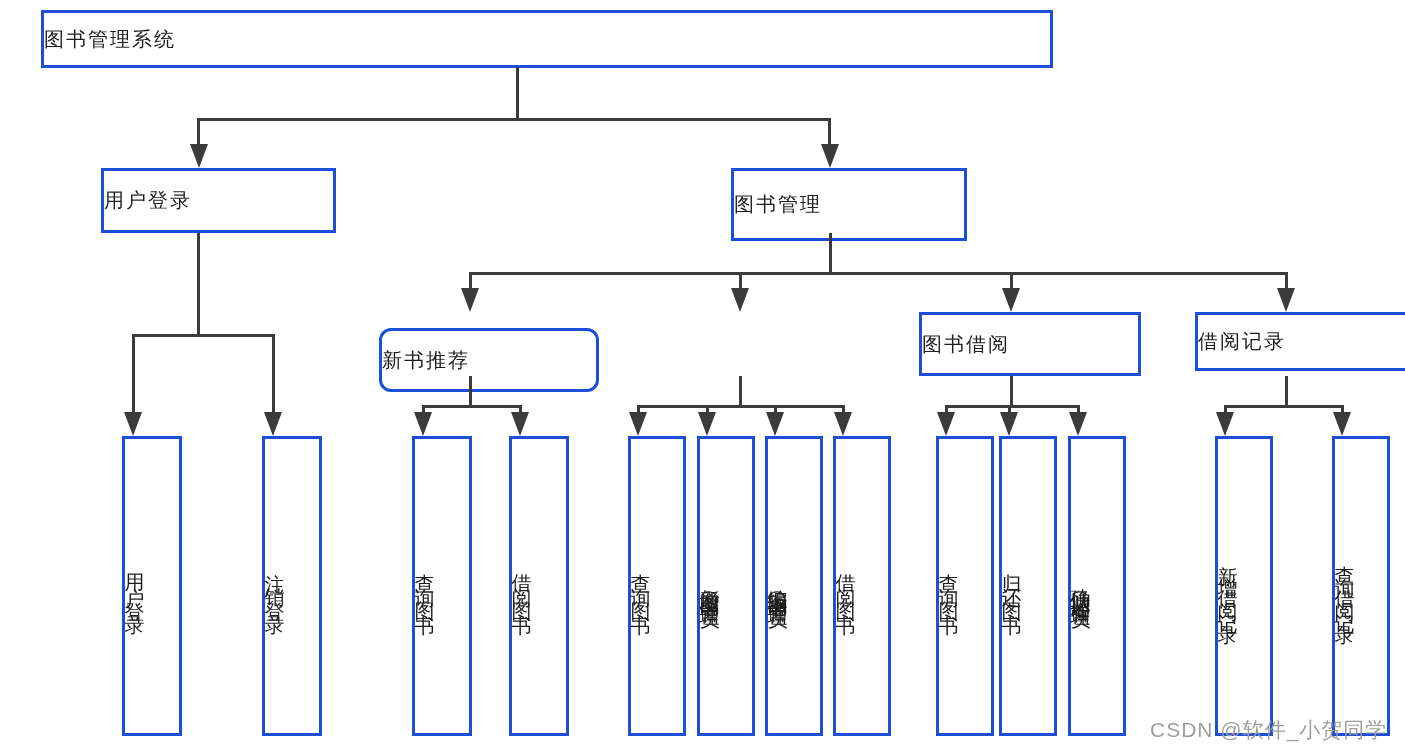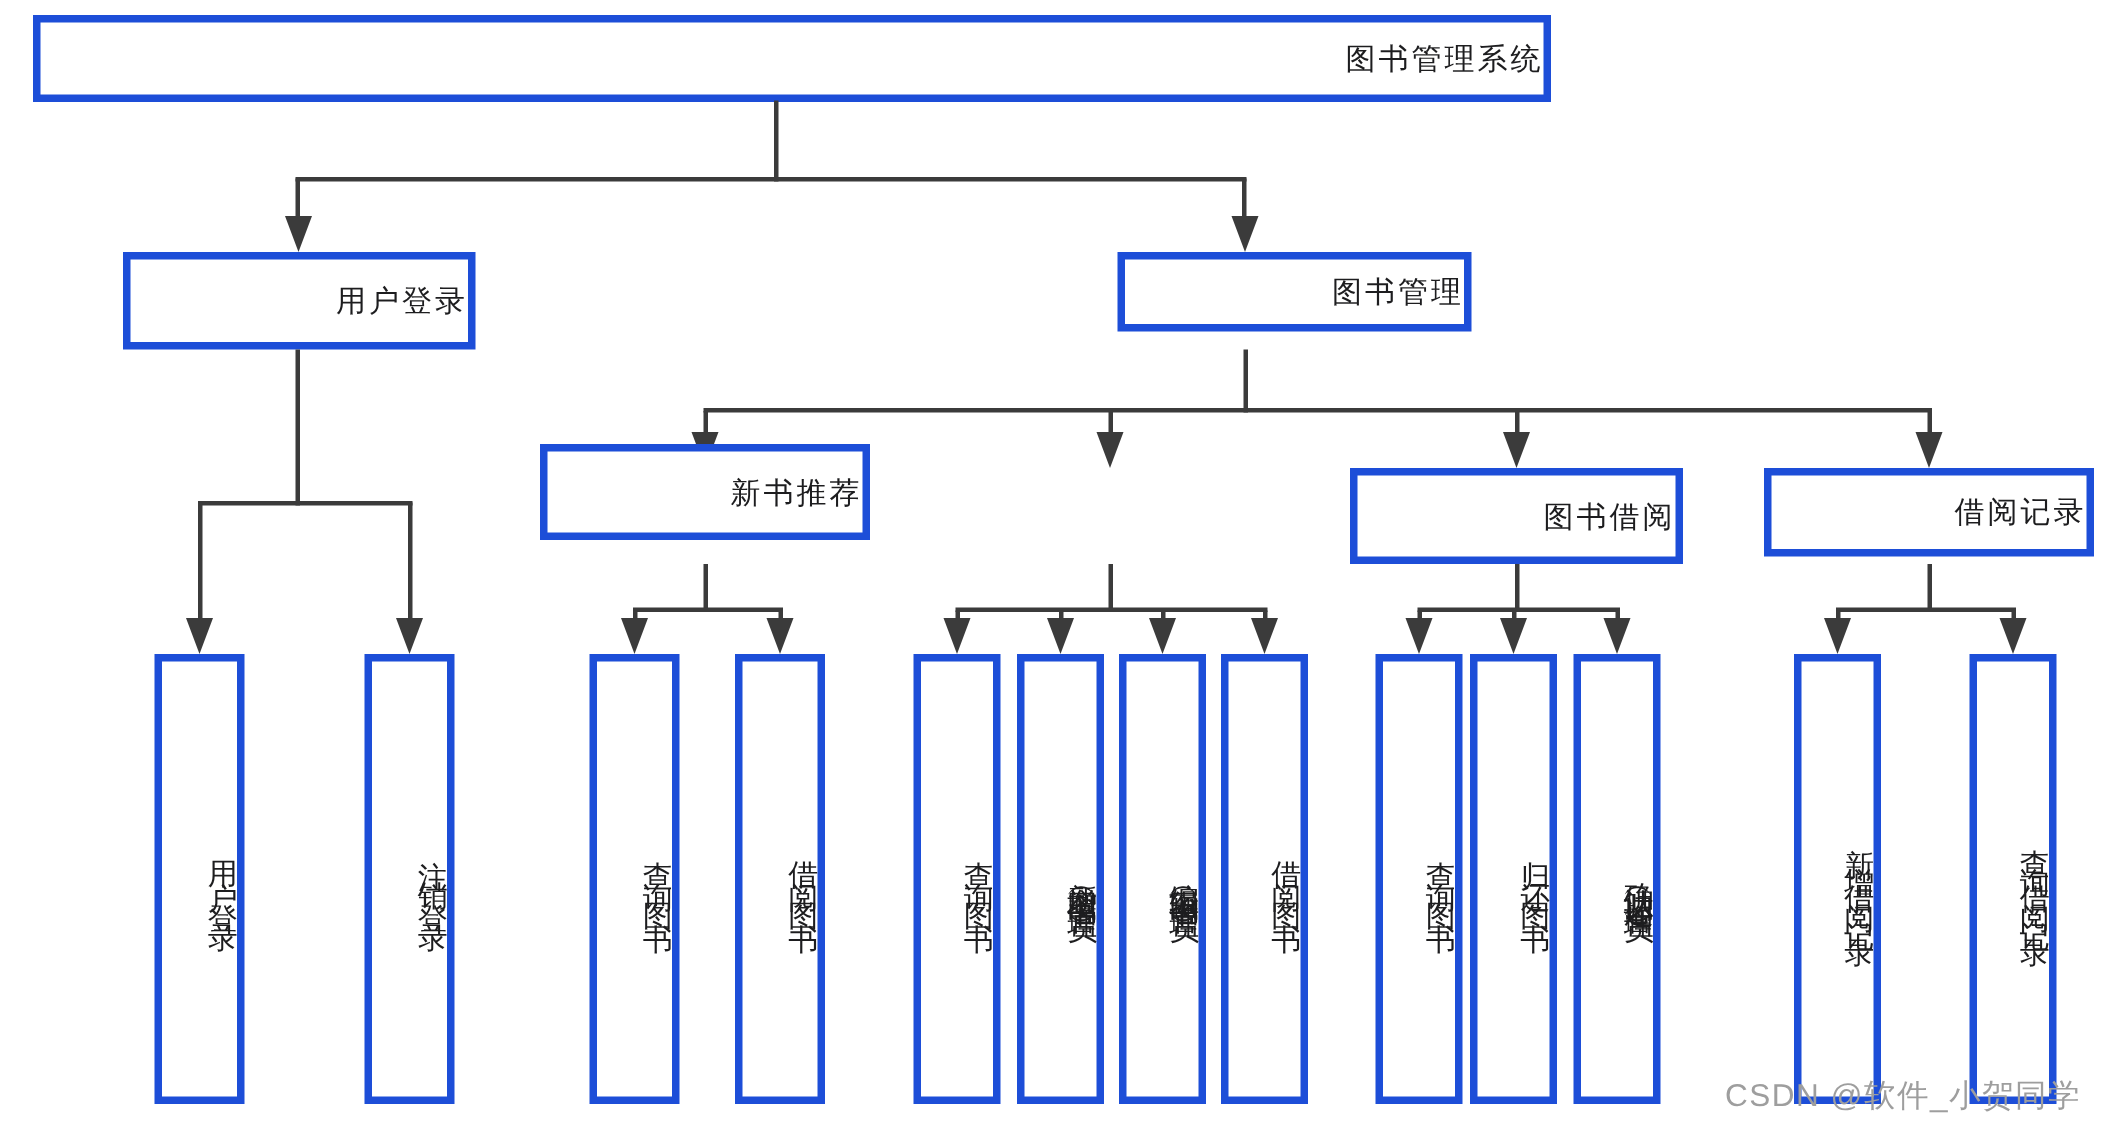--- a/index.html
+++ b/index.html
@@ -3,22 +3,22 @@
 <meta charset="utf-8">
 <style>
   html,body{margin:0;padding:0;background:#fff;}
   .stage{
     position:relative;width:1405px;height:747px;background:#ffffff;
     font-family:"Liberation Sans","DejaVu Sans",sans-serif;
     color:#1d1d1f;overflow:hidden;
   }
   .box{
     position:absolute;box-sizing:border-box;background:#ffffff;
-    border:5px solid #1d4ed8;
-    display:flex;align-items:center;justify-content:flex-end;
+    border:3px solid #1d4ed8;
+    display:flex;align-items:center;justify-content:flex-start;margin-left:19px;
   }
   .hlabel{font-size:20px;letter-spacing:2px;color:#1d1d1f;white-space:nowrap;}
   .vlabel{
     writing-mode:vertical-rl;text-orientation:mixed;
     font-size:20px;letter-spacing:14px;color:#1d1d1f;line-height:1;
   }
   .vlabel.med{letter-spacing:12px;}
   .vlabel.long{letter-spacing:3px;}
   .line{position:absolute;background:#3b3b3b;}
   .ahead{
@@ -43,21 +43,21 @@
   <div class="line" style="left:516px;top:67px;width:3px;height:54px;"></div>
   <div class="line" style="left:197px;top:118px;width:634px;height:3px;"></div>
   <div class="line" style="left:197px;top:119px;width:3px;height:27px;"></div>
   <div class="ahead" style="left:190px;top:144px;"></div>
   <div class="line" style="left:828px;top:119px;width:3px;height:27px;"></div>
   <div class="ahead" style="left:821px;top:144px;"></div>
 
   <div class="box" style="left:82px;top:168px;width:235px;height:65px;">
     <span class="hlabel">用户登录</span>
   </div>
-  <div class="box" style="left:745px;top:168px;width:236px;height:53px;">
+  <div class="box" style="left:712px;top:168px;width:236px;height:73px;">
     <span class="hlabel">图书管理</span>
   </div>
 
   <div class="line" style="left:197px;top:233px;width:3px;height:104px;"></div>
   <div class="line" style="left:132px;top:334px;width:143px;height:3px;"></div>
   <div class="line" style="left:132px;top:335px;width:3px;height:77px;"></div>
   <div class="ahead" style="left:124px;top:412px;"></div>
   <div class="line" style="left:272px;top:335px;width:3px;height:77px;"></div>
   <div class="ahead" style="left:264px;top:412px;"></div>
 
@@ -65,21 +65,21 @@
   <div class="line" style="left:469px;top:272px;width:819px;height:3px;"></div>
   <div class="line" style="left:469px;top:274px;width:3px;height:14px;"></div>
   <div class="ahead" style="left:461px;top:288px;"></div>
   <div class="line" style="left:739px;top:274px;width:3px;height:14px;"></div>
   <div class="ahead" style="left:731px;top:288px;"></div>
   <div class="line" style="left:1010px;top:274px;width:3px;height:14px;"></div>
   <div class="ahead" style="left:1002px;top:288px;"></div>
   <div class="line" style="left:1285px;top:274px;width:3px;height:14px;"></div>
   <div class="ahead" style="left:1277px;top:288px;"></div>
 
-  <div class="box" style="left:360px;top:296px;width:220px;height:64px;">
+  <div class="box" style="left:360px;top:328px;width:220px;height:64px;border-radius:12px;">
     <span class="hlabel">新书推荐</span>
   </div>
   <div class="box" style="left:900px;top:312px;width:222px;height:64px;">
     <span class="hlabel">图书借阅</span>
   </div>
   <div class="box" style="left:1176px;top:312px;width:220px;height:59px;">
     <span class="hlabel">借阅记录</span>
   </div>
 
   <div class="line" style="left:469px;top:376px;width:3px;height:32px;"></div>

